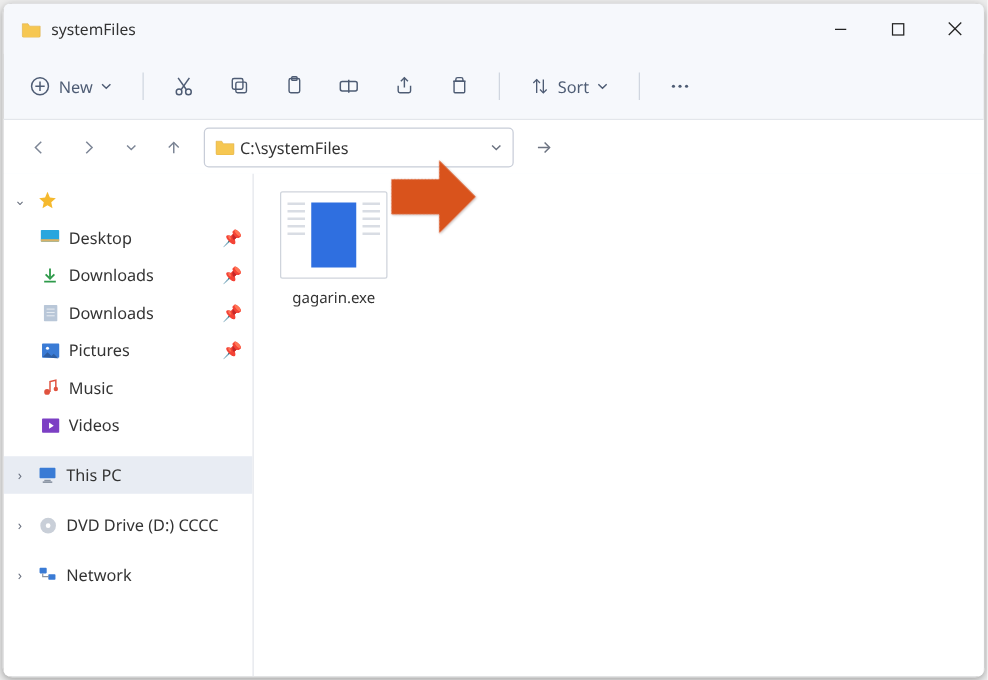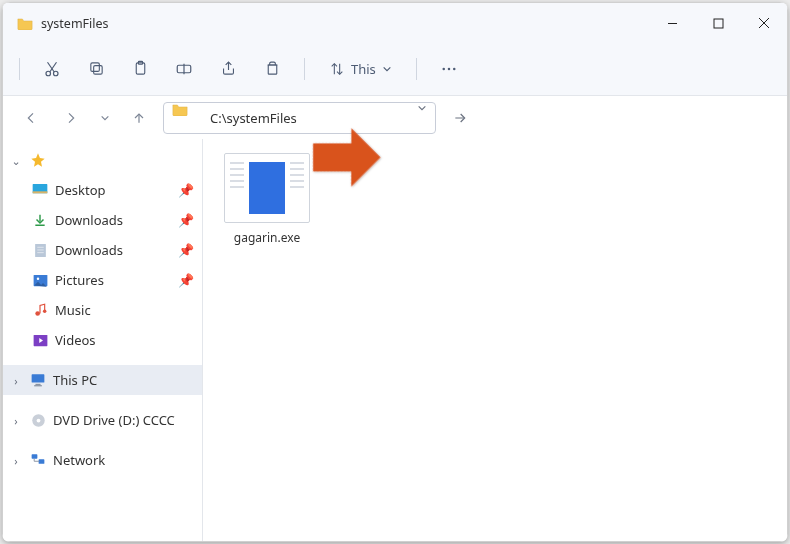--- a/index.html
+++ b/index.html
@@ -18,21 +18,21 @@
   
   .toolbar { height: 52px; display:flex; align-items:center; padding: 0 10px; gap: 8px; border-bottom:1px solid rgba(0,0,0,0);}
   .new-btn { display:flex; align-items:center; gap:6px; padding:6px 10px; border-radius:6px; font-size:13px; color:#4e5c74; }
   .tbar-icon { width:36px; height:36px; display:flex; align-items:center; justify-content:center; border-radius:6px; color:#4e5c74; }
   .tbar-sep { width:1px; height:22px; background:#d0d6e0; margin:0 6px; }
   .tbar-group { display:flex; align-items:center; gap:6px; padding:6px 10px; font-size:13px; color:#4e5c74; }
 
   
   .navbar { height: 44px; display:flex; align-items:center; padding: 0 12px; gap: 8px; background:#fff; border-top:1px solid #e3e6eb;}
   .nav-arrow { width:32px; height:32px; display:flex; align-items:center; justify-content:center; color:#7d8696; border-radius:6px;}
-  .addr { flex: 0 0 248px; height:32px; border:1px solid #c8cdd8; border-radius:4px; display:flex; padding:0 8px; gap:22px; position:relative; background:#fff;}
+  .addr { flex: 0 0 248px; height:32px; border:1px solid #c8cdd8; border-radius:4px; display:flex; align-items:center; padding:0 8px; gap:4px; position:relative; background:#fff;}
   .addr input { flex:1; border:none; outline:none; font-size:13px; color:#333; background:transparent;}
   .addr .chev { color:#6b7280; }
   .go-btn { width:32px; height:32px; display:flex; align-items:center; justify-content:center; color:#6b7280;}
   .search { flex:1; height:32px; display:flex; align-items:center; gap:8px; padding:0 10px; color:#7d8696; }
   .search input { flex:1; border:none; outline:none; font-size:13px; color:#333; background:transparent;}
 
   
   .body { flex:1; display:flex; background:#fff; min-height:0;}
   .sidebar { width:200px; border-right:1px solid #e3e6eb; padding:6px 0; overflow:hidden;}
   .node { display:flex; align-items:center; height:30px; padding:0 10px 0 6px; gap:6px; font-size:13px; color:#333; }
@@ -88,20 +88,31 @@
         </div>
     <div class="win-btn">
           <svg width="12" height="12">
             <line x1="1" y1="1" x2="11" y2="11" stroke-width="1"></line>
             <line x1="11" y1="1" x2="1" y2="11" stroke-width="1"></line>
           </svg>
         </div>
   </div>
 
   <div class="toolbar">
+    <div class="new-btn">
+      <svg width="18" height="18" viewBox="0 0 24 24">
+            <circle cx="12" cy="12" r="9" fill="none" stroke="#4e5c74" stroke-width="1.6"></circle>
+            <line x1="12" y1="7" x2="12" y2="17" stroke="#4e5c74" stroke-width="1.6"></line>
+            <line x1="7" y1="12" x2="17" y2="12" stroke="#4e5c74" stroke-width="1.6"></line>
+          </svg>
+      <span>New</span>
+      <svg width="10" height="10" viewBox="0 0 12 12">
+            <path d="M2 4 L6 8 L10 4" fill="none" stroke="#4e5c74" stroke-width="1.4"></path>
+          </svg>
+    </div>
     <div class="tbar-sep"></div>
     <div class="tbar-icon">
           <svg width="18" height="18" viewBox="0 0 24 24" fill="none" stroke="#4e5c74" stroke-width="1.6">
             <circle cx="7" cy="18" r="3"></circle>
             <circle cx="17" cy="18" r="3"></circle>
             <line x1="18" y1="3" x2="9" y2="16"></line>
             <line x1="6" y1="3" x2="15" y2="16"></line>
           </svg>
         </div>
     <div class="tbar-icon">
@@ -137,21 +148,21 @@
           </svg>
         </div>
     <div class="tbar-sep"></div>
     <div class="tbar-group">
       <svg width="16" height="16" viewBox="0 0 24 24" fill="none" stroke="#4e5c74" stroke-width="1.6">
             <path d="M8 4v16"></path>
             <path d="M4 8l4-4 4 4"></path>
             <path d="M16 20V4"></path>
             <path d="M12 16l4 4 4-4"></path>
           </svg>
-      <span>This</span>
+      <span>Sort</span>
       <svg width="10" height="10" viewBox="0 0 12 12">
             <path d="M2 4 L6 8 L10 4" fill="none" stroke="#4e5c74" stroke-width="1.4"></path>
           </svg>
     </div>
     <div class="tbar-sep"></div>
     <div class="tbar-icon">
           <svg width="18" height="18" viewBox="0 0 24 24" fill="#4e5c74">
             <circle cx="5" cy="12" r="1.7"></circle>
             <circle cx="12" cy="12" r="1.7"></circle>
             <circle cx="19" cy="12" r="1.7"></circle>

